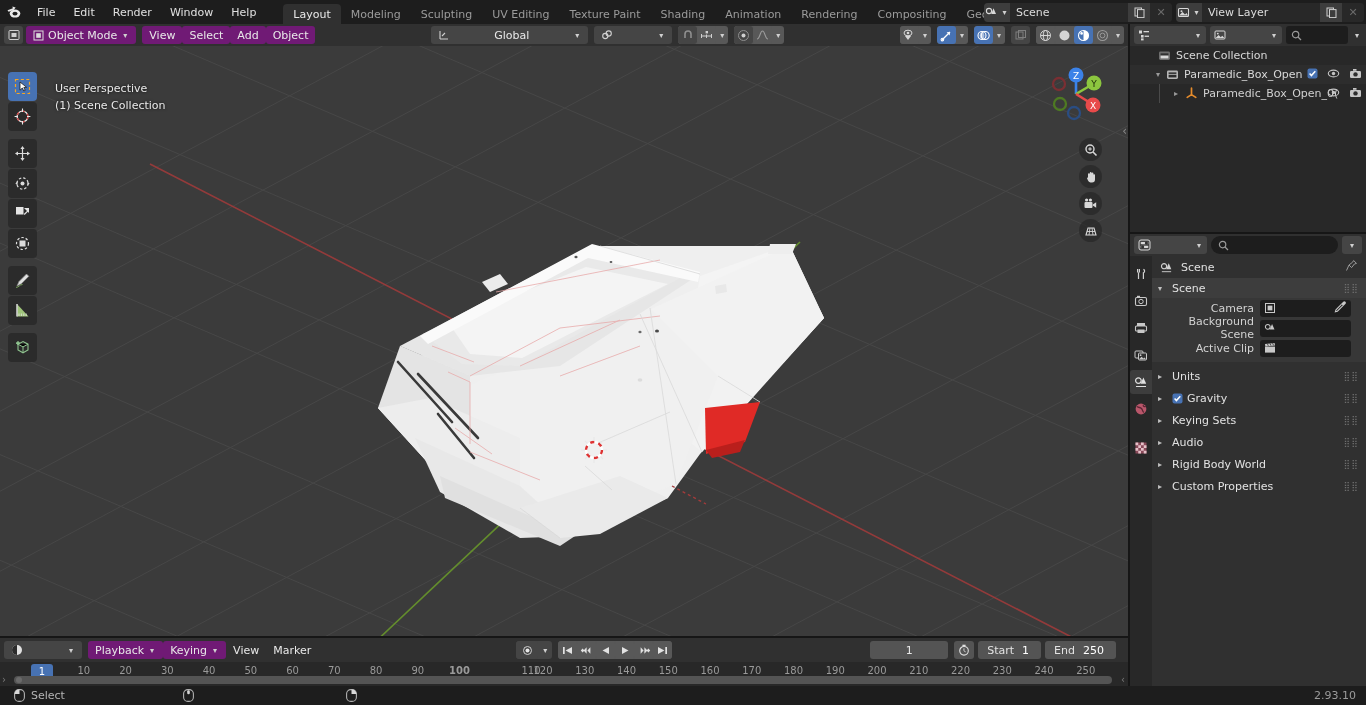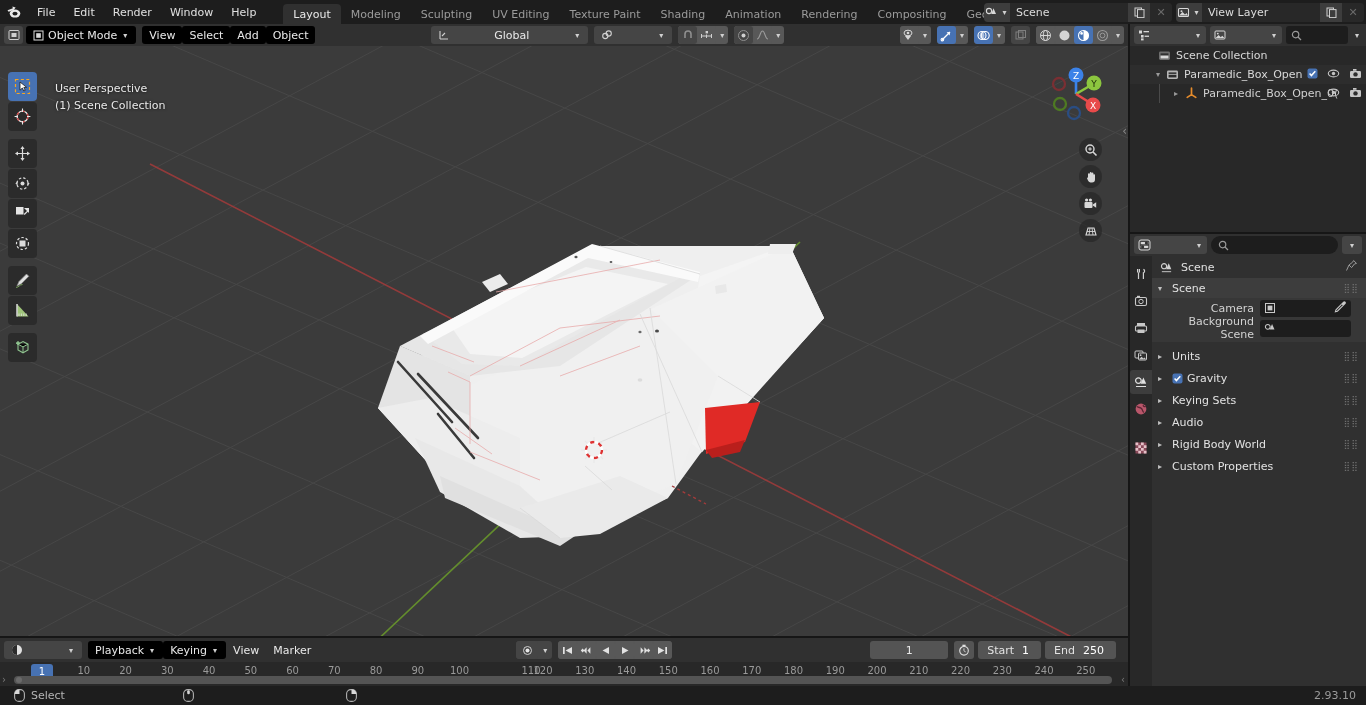--- a/index.html
+++ b/index.html
@@ -51,21 +51,21 @@
   }
   .idblock .idbtn.dim { background:#282828; color:#6a6a6a; }
 
   
   .vp-header {
     position: absolute; top: 24px; left: 0; width: 1128px; height: 22px;
     background: #303030; display: flex; align-items: center; padding: 0 4px;
   }
   .hbtn {
     height: 18px; padding: 0 7px; display: flex; align-items: center; gap: 4px;
-    background: #000000; border-radius: 3px; font-size: 11px; color: #e8e8e8; white-space: nowrap;
+    background: #701a75; border-radius: 3px; font-size: 11px; color: #e8e8e8; white-space: nowrap;
   }
   .hbtn.flat { background: transparent; }
   .hbtn.dark { background: #454545; gap: 44px; }
   .grp { display: flex; align-items: center; background: #585858; border-radius: 3px; overflow: hidden; }
   .grp > * { background: #585858; }
   .iconbtn {
     width: 19px; height: 18px; display:flex; align-items:center; justify-content:center;
     background: #585858; border-radius: 3px;
   }
   .iconbtn.on { background: #4772b3; }
@@ -749,21 +749,21 @@
     <div id="ticks">
         <div class="tick" style="left: 83.75px;">10</div>
         <div class="tick" style="left: 125.5px;">20</div>
         <div class="tick" style="left: 167.25px;">30</div>
         <div class="tick" style="left: 209px;">40</div>
         <div class="tick" style="left: 250.75px;">50</div>
         <div class="tick" style="left: 292.5px;">60</div>
         <div class="tick" style="left: 334.25px;">70</div>
         <div class="tick" style="left: 376px;">80</div>
         <div class="tick" style="left: 417.75px;">90</div>
-        <div class="tick" style="left: 459.5px;">100</div>
+        <div class="tick" style="left: 459.5px; font-weight: bold;">100</div>
         <div class="tick" style="left: 531px;">110</div>
         <div class="tick" style="left: 543px;">120</div>
         <div class="tick" style="left: 584.75px;">130</div>
         <div class="tick" style="left: 626.5px;">140</div>
         <div class="tick" style="left: 668.25px;">150</div>
         <div class="tick" style="left: 710px;">160</div>
         <div class="tick" style="left: 751.75px;">170</div>
         <div class="tick" style="left: 793.5px;">180</div>
         <div class="tick" style="left: 835.25px;">190</div>
         <div class="tick" style="left: 877px;">200</div>
@@ -996,20 +996,31 @@
           <div class="prop-row">
             <span class="prop-label">Background Scene</span>
             <div class="prop-field">
               <svg width="12" height="12" viewBox="0 0 14 14">
                   <circle cx="4.4" cy="5.6" r="2.8" fill="none" stroke="#c8c8c8" stroke-width="1.2"></circle>
                   <path d="M9.4 2.4 L12.2 8.8 L6.6 8.8 Z" fill="#c8c8c8"></path>
                 </svg>
               <span></span>
             </div>
           </div>
+          <div class="prop-row">
+            <span class="prop-label">Active Clip</span>
+            <div class="prop-field">
+              <svg width="12" height="12" viewBox="0 0 12 12">
+                  <rect x="1" y="4.6" width="10" height="6" fill="#c8c8c8"></rect>
+                  <path d="M1 2 L10.6 0.9 L11 3.4 L1.4 4.4 Z" fill="#c8c8c8"></path>
+                  <path d="M3.4 1.7 L4.3 3.9 M6 1.4 L6.9 3.6 M8.6 1.1 L9.5 3.3" stroke="#303030" stroke-width=".8"></path>
+                </svg>
+              <span></span>
+            </div>
+          </div>
         </div>
 
         <div class="panel-head" style="margin-top:4px;">
           <span class="tri">▸</span>
           <span>Units</span>
           <span class="dots">⣿⣿</span>
         </div>
         <div class="panel-head" style="margin-top:2px;">
           <span class="tri">▸</span>
           <span style="display:flex;">

